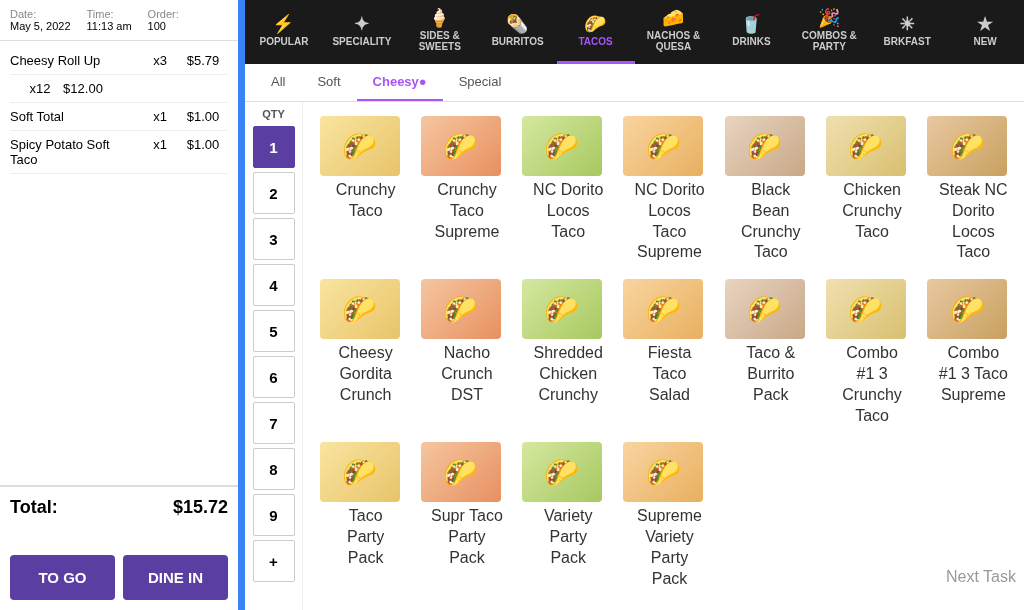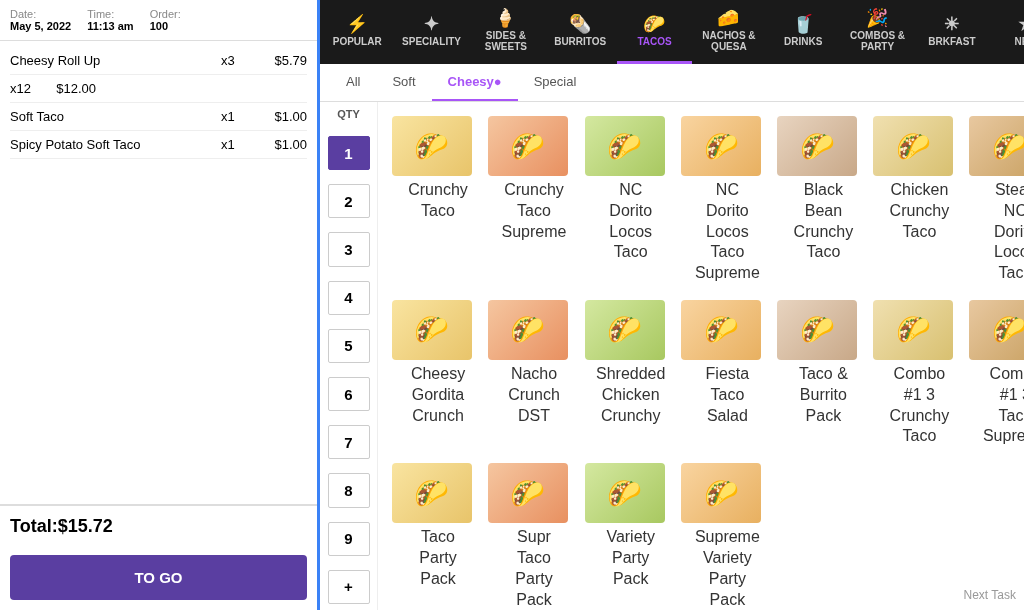--- a/index.html
+++ b/index.html
@@ -1,79 +1,81 @@
 <!DOCTYPE html>
 <html><head>
   <meta charset="utf-8">
   <style>
     * { box-sizing: border-box; margin: 0; padding: 0; }
     body { font-family: Arial, sans-serif; font-size: 13px; background: #f0f0f0; display: flex; width: 1024px; height: 610px; overflow: hidden; }
 
     
     #left-panel {
-      width: 320px;
+      width: 245px;
       background: #fff;
       display: flex;
       flex-direction: column;
-      border-right: 3px solid #3b82f6;
+      border-right: 7px solid #3b82f6;
       flex-shrink: 0;
     }
 
     #order-header {
       display: flex;
       padding: 8px 10px;
       border-bottom: 1px solid #ddd;
       font-size: 11px;
       gap: 16px;
     }
     .order-header-field label { color: #888; display: block; }
-    .order-header-field span { font-weight: bold; }
+    .order-header-field span { font-weight: normal; }
 
     #order-items {
       flex: 1;
       overflow-y: auto;
       padding: 6px 10px;
     }
 
     .order-item {
       display: flex;
       align-items: flex-start;
       padding: 6px 0;
       border-bottom: 1px solid #eee;
     }
     .order-item-name { flex: 1; font-weight: 400; font-size: 13px; }
     .order-item-mods { font-size: 11px; }
     .order-item-mod-add { color: #5a3ea1; }
     .order-item-mod-ez { color: #e8a000; }
-    .order-item-qty { width: 36px; font-size: 13px; }
-    .order-item-price { width: 50px; text-align: right; font-size: 13px; }
+    .order-item-qty { width: 36px; text-align: center; font-size: 13px; margin-left: 12px; }
+    .order-item-price { width: 50px; text-align: center; font-size: 13px; }
 
     #order-total {
       padding: 10px 10px;
       border-top: 2px solid #ddd;
       display: flex;
+      justify-content: space-between;
       font-size: 18px;
       font-weight: bold;
     }
 
     #order-actions {
       display: flex;
       gap: 8px;
       padding: 8px 10px 10px;
     }
     .action-btn {
       flex: 1;
       padding: 14px 0;
       font-size: 15px;
       font-weight: bold;
       border: none;
       border-radius: 4px;
       cursor: pointer;
       background: #5a3ea1;
       color: #fff;
+      margin-top: 19px;
     }
 
     
     #right-panel {
       flex: 1;
       display: flex;
       flex-direction: column;
       background: #fff;
     }
 
@@ -128,21 +130,21 @@
 
     
     #qty-panel {
       width: 58px;
       background: #fff;
       display: flex;
       flex-direction: column;
       align-items: center;
       padding: 6px 6px;
       border-right: 1px solid #eee;
-      gap: 14px;
+      gap: 4px;
       overflow-y: auto;
     }
     .qty-label {
       font-size: 11px;
       font-weight: bold;
       color: #555;
       margin-bottom: 2px;
     }
     .qty-btn {
       width: 42px;
@@ -196,23 +198,23 @@
       font-size: 16px;
       text-align: center;
       color: #333;
       line-height: 1.3;
       margin-left: 12px;
     }
 
     
     #next-task {
       position: absolute;
-      bottom: 8px;
+      bottom: 24px;
       right: 8px;
-      font-size: 12px;
+      font-size: 16px;
       color: #999;
     }
   </style>
 </head>
 <body>
 
 <div id="left-panel">
   <div id="order-header">
     <div class="order-header-field">
       <label>Date:</label>
@@ -235,41 +237,42 @@
         </div>
         <div class="order-item-qty">x3</div>
         <div class="order-item-price">$5.79</div>
       </div>
       <div class="order-item">
         <div class="order-item-qty">x12</div>
         <div class="order-item-price">$12.00</div>
       </div>
       <div class="order-item">
         <div class="order-item-name">
-          <div>Soft Taco</div>
+          <div>Soft Total</div>
         </div>
         <div class="order-item-qty">x1</div>
         <div class="order-item-price">$1.00</div>
       </div>
       <div class="order-item">
         <div class="order-item-name">
           <div>Spicy Potato Soft Taco</div>
         </div>
         <div class="order-item-qty">x1</div>
         <div class="order-item-price">$1.00</div>
       </div>
     </div>
 
   <div id="order-total">
     <span>Total:</span>
     <span>$15.72</span>
   </div>
 
   <div id="order-actions">
     <button class="action-btn">TO GO</button>
+    <button class="action-btn">DINE IN</button>
   </div>
 </div>
 
 <div id="right-panel">
 
   <div id="top-nav">
   <div class="nav-item">
         <span class="nav-icon">⚡</span>
         <span>POPULAR</span>
       </div>

